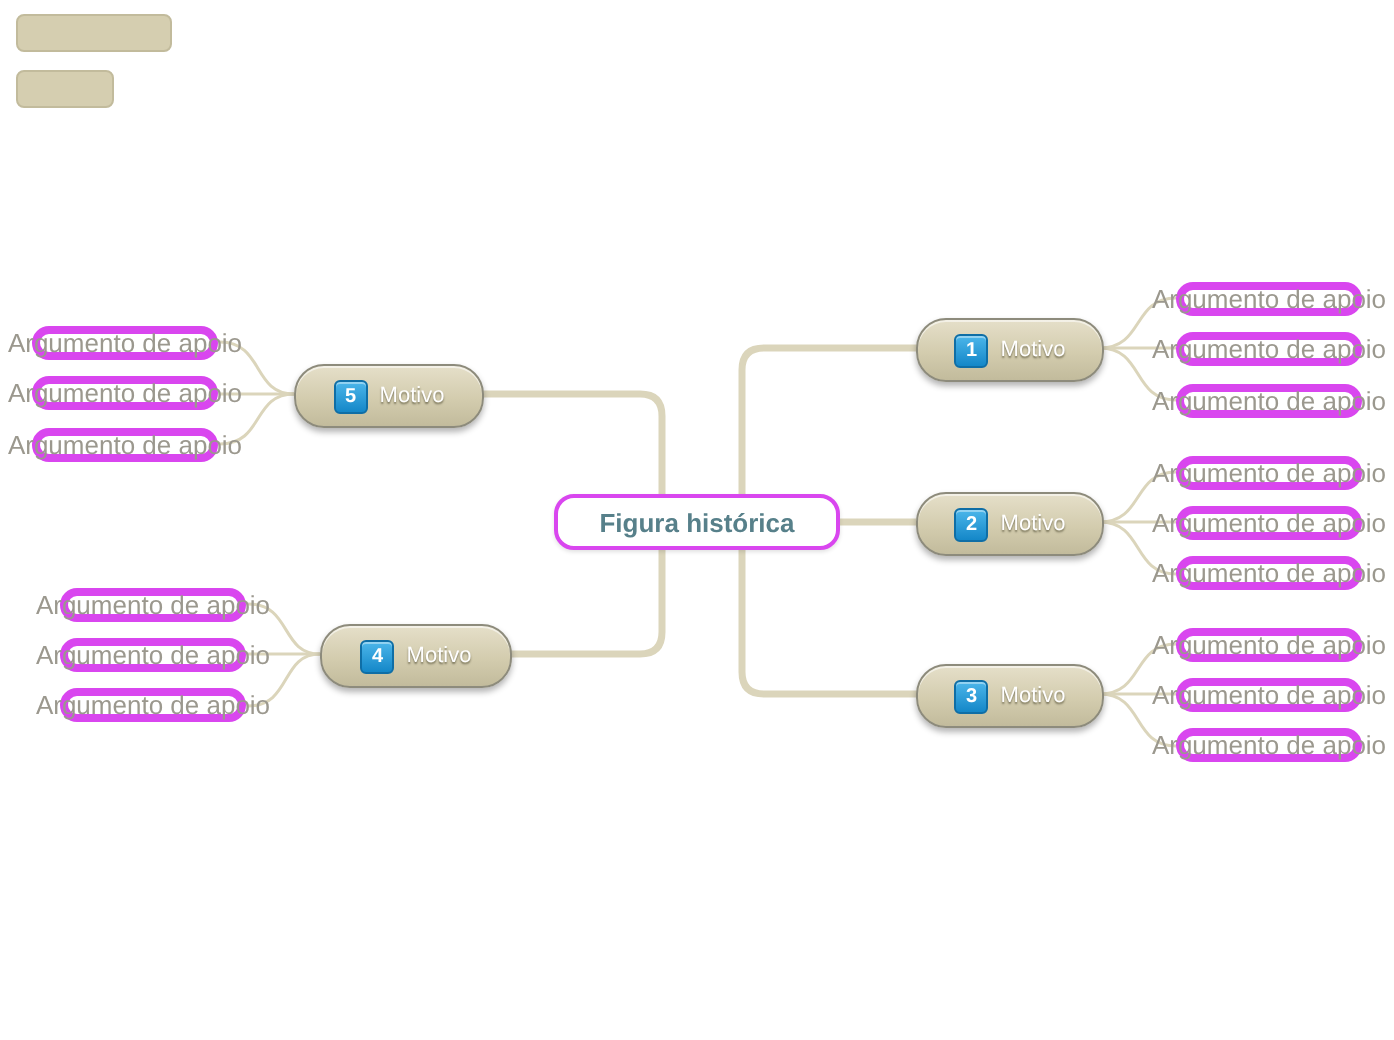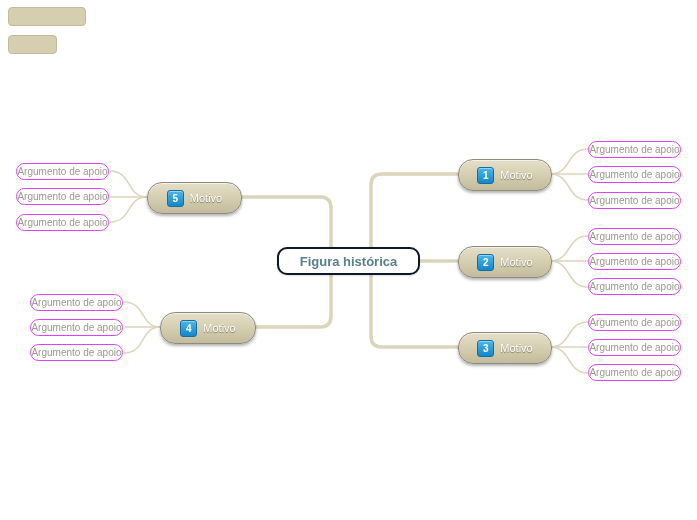--- a/index.html
+++ b/index.html
@@ -24,27 +24,27 @@
     border:1px solid #0f6ea6;
     color:#fff;font-size:10px;font-weight:bold;line-height:15px;text-align:center;
     box-shadow:inset 0 1px 0 rgba(255,255,255,.4);
   }
   .mlabel{
     color:#ffffff;font-size:11px;font-weight:normal;
     text-shadow:0 1px 1px rgba(110,105,80,.9);
   }
   .arg{
     position:absolute;z-index:2;width:93px;height:17px;border-radius:9px;
-    background:#ffffff;border:1px solid #d946ef;box-sizing:border-box;
+    background:#ffffff;border:4px solid #d946ef;box-sizing:border-box;
     display:flex;align-items:center;justify-content:center;
-    font-size:10px;color:#9b988e;cursor:pointer;white-space:nowrap;
+    font-size:13px;color:#9b988e;cursor:pointer;white-space:nowrap;
   }
   .root{
     position:absolute;z-index:3;left:277px;top:247px;width:143px;height:28px;
-    background:#ffffff;border:2px solid #0f172a;border-radius:10px;box-sizing:border-box;
+    background:#ffffff;border:2px solid #d946ef;border-radius:10px;box-sizing:border-box;
     display:flex;align-items:center;justify-content:center;
     color:#57808a;font-size:13px;font-weight:bold;cursor:pointer;
     box-shadow:0 1px 2px rgba(0,0,0,.12);
   }
 </style>
 </head>
 <body>
 
 <div class="canvas">
 

